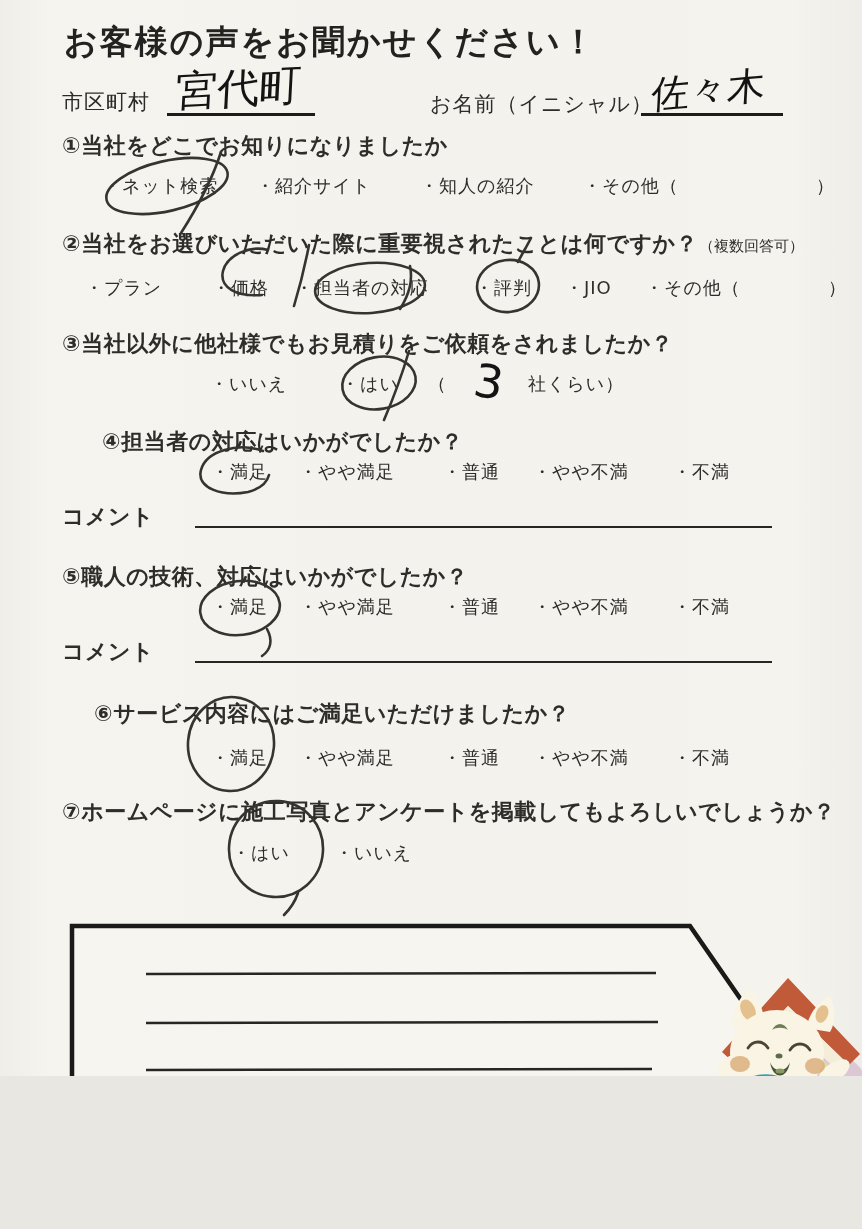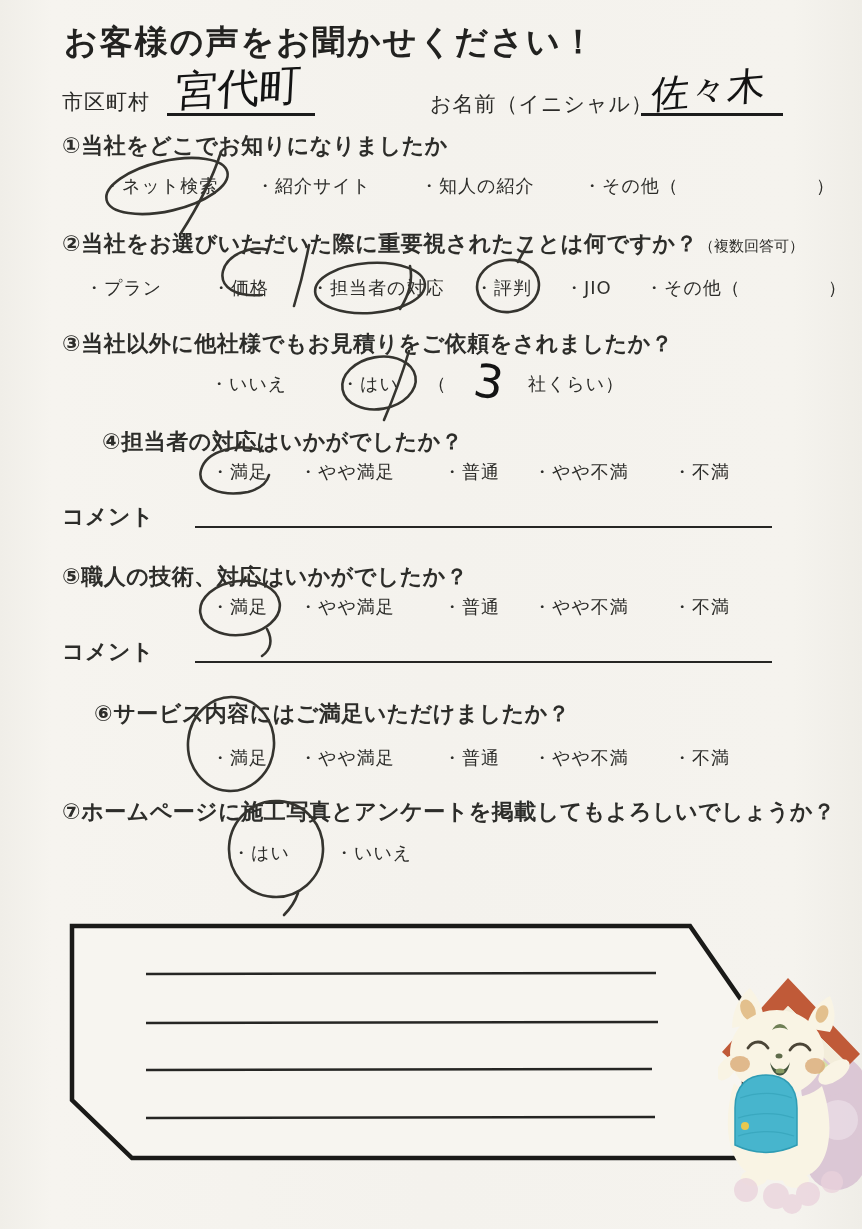--- a/index.html
+++ b/index.html
@@ -2,21 +2,21 @@
 <html><head>
 <meta charset="utf-8">
 <style>
   * { margin:0; padding:0; box-sizing:border-box; }
   html,body { width:862px; height:1229px; }
   body {
     font-family:"DejaVu Sans","Liberation Sans",sans-serif;
     background:#e9e7e1;
   }
   .page {
-    position:relative; width:862px; height:1229px; overflow:hidden;
+    position:relative; width:862px; height:1076px; overflow:hidden;
     background:linear-gradient(90deg,#f0eee8 0%,#f6f4ef 6%,#f4f2ed 50%,#f5f3ee 92%,#efede7 100%);
     color:#2b2b28;
   }
   .abs { position:absolute; white-space:nowrap; }
   .title { font-size:33px; font-weight:bold; letter-spacing:2px; color:#222220; }
   .label { font-size:21px; letter-spacing:1px; }
   .qline { font-size:22px; letter-spacing:0.5px; color:#2d2d2a;font-weight:bold; }
   .qnote { font-size:15px; letter-spacing:0px; color:#2d2d2a; }
   .opt   { font-size:18px; letter-spacing:1px; color:#2d2d2a;text-align:center; }
   .hand {
@@ -54,21 +54,21 @@
   <div class="abs opt" style="left:420px; top:174px;">・知人の紹介</div>
   <div class="abs opt" style="left:583px; top:174px;">・その他（</div>
   <div class="abs opt" style="left:816px; top:174px;">）</div>
 
   <div class="abs qline" style="left:62px; top:229px;">
     <span>②</span><span>当社をお選びいただいた際に重要視されたことは何ですか？</span>
   </div>
   <div class="abs qnote" style="left:699px; top:237px;">（複数回答可）</div>
   <div class="abs opt" style="left:85px;  top:276px;">・プラン</div>
   <div class="abs opt" style="left:212px; top:276px;">・価格</div>
-  <div class="abs opt" style="left:295px; top:276px;margin-left:16px;">・担当者の対応</div>
+  <div class="abs opt" style="left:295px; top:276px;">・担当者の対応</div>
   <div class="abs opt" style="left:475px; top:276px;">・評判</div>
   <div class="abs opt" style="left:565px; top:276px;">・JIO</div>
   <div class="abs opt" style="left:645px; top:276px;">・その他（</div>
   <div class="abs opt" style="left:828px; top:276px;">）</div>
 
   <div class="abs qline" style="left:62px; top:329px;">
     <span>③</span><span>当社以外に他社様でもお見積りをご依頼をされましたか？</span>
   </div>
   <div class="abs opt" style="left:210px; top:372px;">・いいえ</div>
   <div class="abs opt" style="left:341px; top:372px;">・はい</div>

